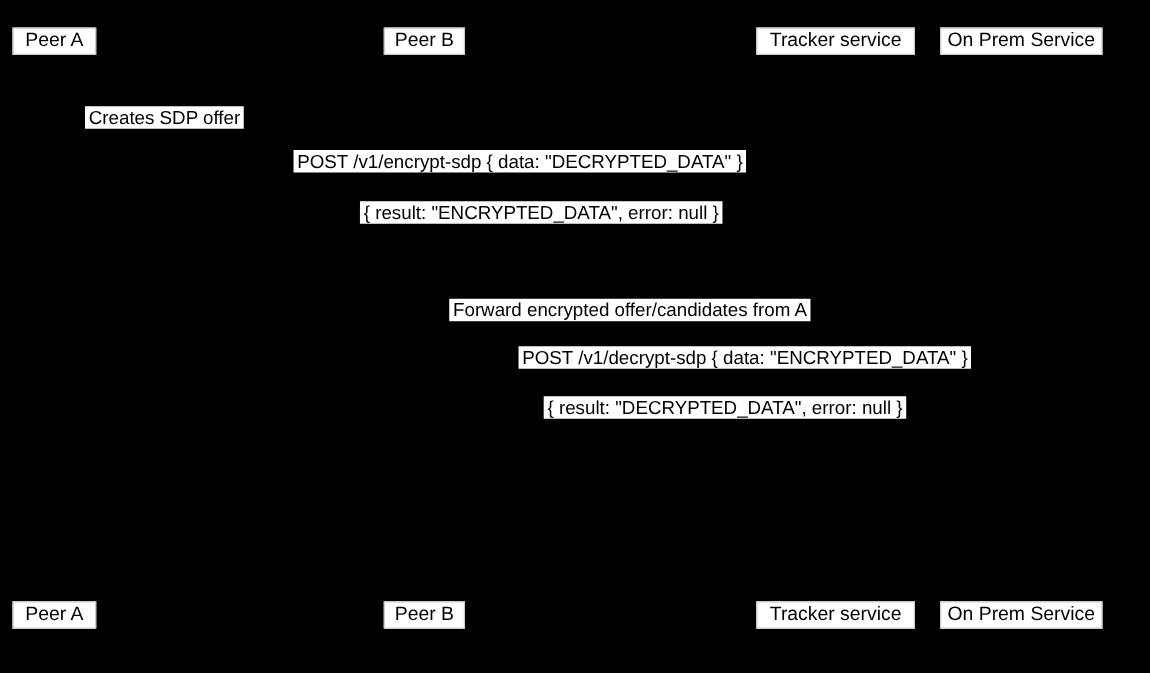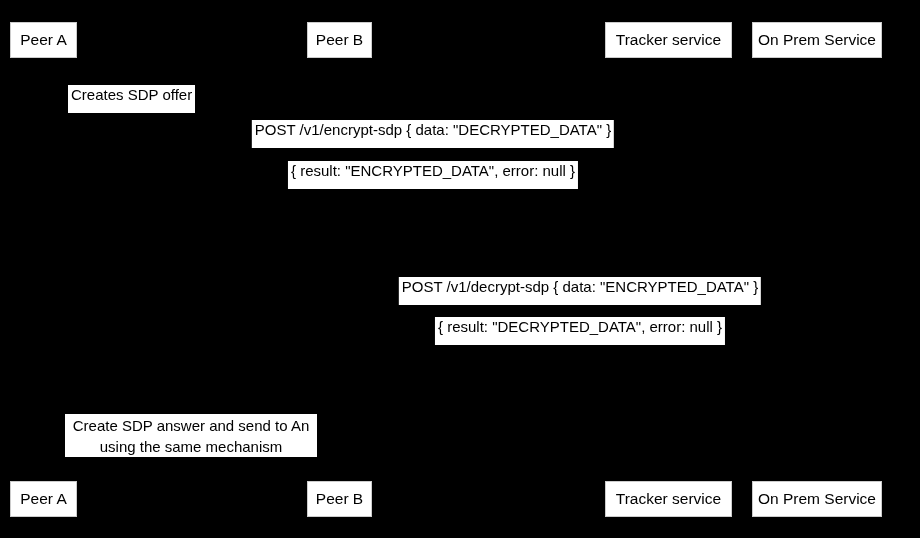--- a/index.html
+++ b/index.html
@@ -17,37 +17,37 @@
     font-family:"Liberation Sans", sans-serif;
   }
   
   .lifeline{
     position:absolute;
     top:58px;height:423px;width:1px;
     background:#000000;
   }
   .actor{
     position:absolute;
-    height:36px;
+    height:22px;
     background:var(--box-fill);
     border:1px solid var(--box-border);
     box-sizing:border-box;
     color:var(--ink);
     font-size:15.5px;
     display:flex;align-items:center;justify-content:center;
     white-space:nowrap;
   }
   .msg{
     position:absolute;
     transform:translateX(-50%);
     background:var(--box-fill);
     color:var(--ink);
     font-size:15px;
     line-height:20px;
-    height:28px;
+    height:18px;
     padding:0 3px;
     white-space:nowrap;
   }
   .msg.self{transform:none;}
   .note{
     position:absolute;
     left:65px;top:414px;width:252px;height:43px;
     background:var(--box-fill);
     color:var(--ink);
     font-size:15px;line-height:21px;
@@ -66,28 +66,25 @@
   <div class="lifeline" style="left:339px"></div>
   <div class="lifeline" style="left:668px"></div>
   <div class="lifeline" style="left:817px"></div>
 
   <div class="actor" style="left:10px;top:22px;width:67px">Peer A</div>
   <div class="actor" style="left:307px;top:22px;width:65px">Peer B</div>
   <div class="actor" style="left:605px;top:22px;width:127px">Tracker service</div>
   <div class="actor" style="left:752px;top:22px;width:130px">On Prem Service</div>
 
   <div class="msg self" style="left:68px;top:85px">Creates SDP offer</div>
-  <div class="msg" style="left:433px;top:120px">POST /v1/encrypt-sdp { data: "DECRYPTED_DATA" }</div>
+  <div class="msg" style="left:416px;top:120px">POST /v1/encrypt-sdp { data: "DECRYPTED_DATA" }</div>
   <div class="msg" style="left:433px;top:161px">{ result: "ENCRYPTED_DATA", error: null }</div>
-  <div class="msg" style="left:580px;top:277px">POST /v1/decrypt-sdp { data: "ENCRYPTED_DATA" }</div>
+  <div class="msg" style="left:504px;top:239px">Forward encrypted offer/candidates from A</div>
+  <div class="msg" style="left:596px;top:277px">POST /v1/decrypt-sdp { data: "ENCRYPTED_DATA" }</div>
   <div class="msg" style="left:580px;top:317px">{ result: "DECRYPTED_DATA", error: null }</div>
 
-  <div class="note">
-    <div>Create SDP answer and send to An</div>
-    <div>using the same mechanism</div>
-  </div>
 
   <div class="actor" style="left:10px;top:481px;width:67px">Peer A</div>
   <div class="actor" style="left:307px;top:481px;width:65px">Peer B</div>
   <div class="actor" style="left:605px;top:481px;width:127px">Tracker service</div>
   <div class="actor" style="left:752px;top:481px;width:130px">On Prem Service</div>
 
 </div>
 
 </body></html>

